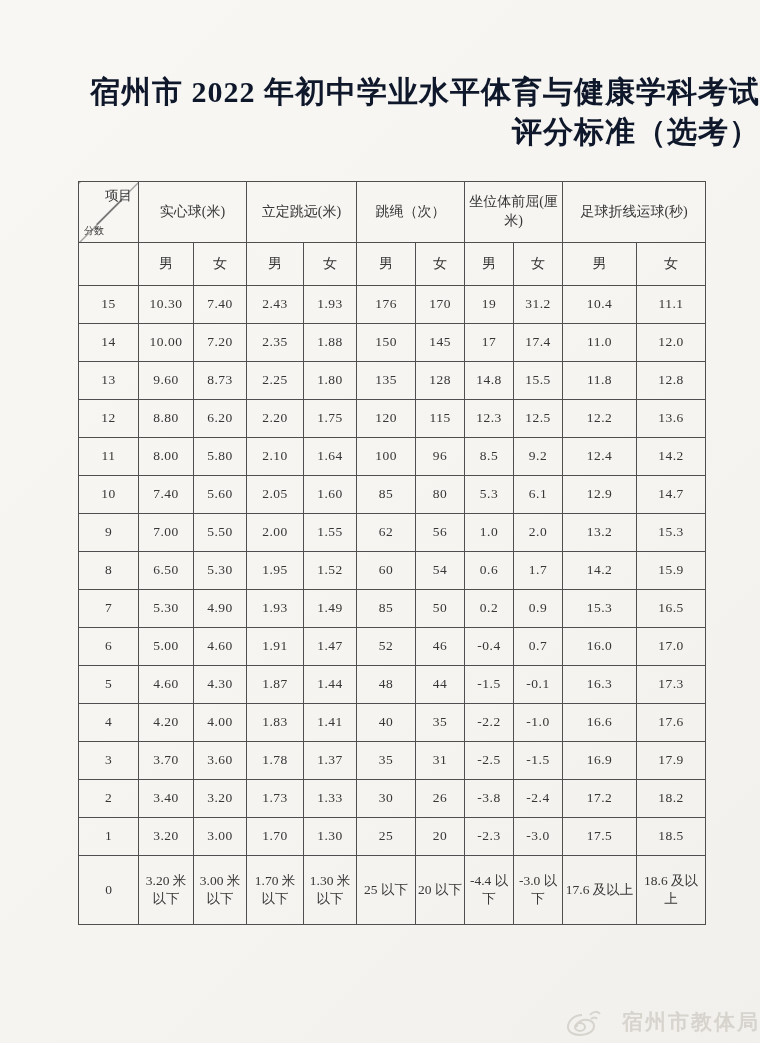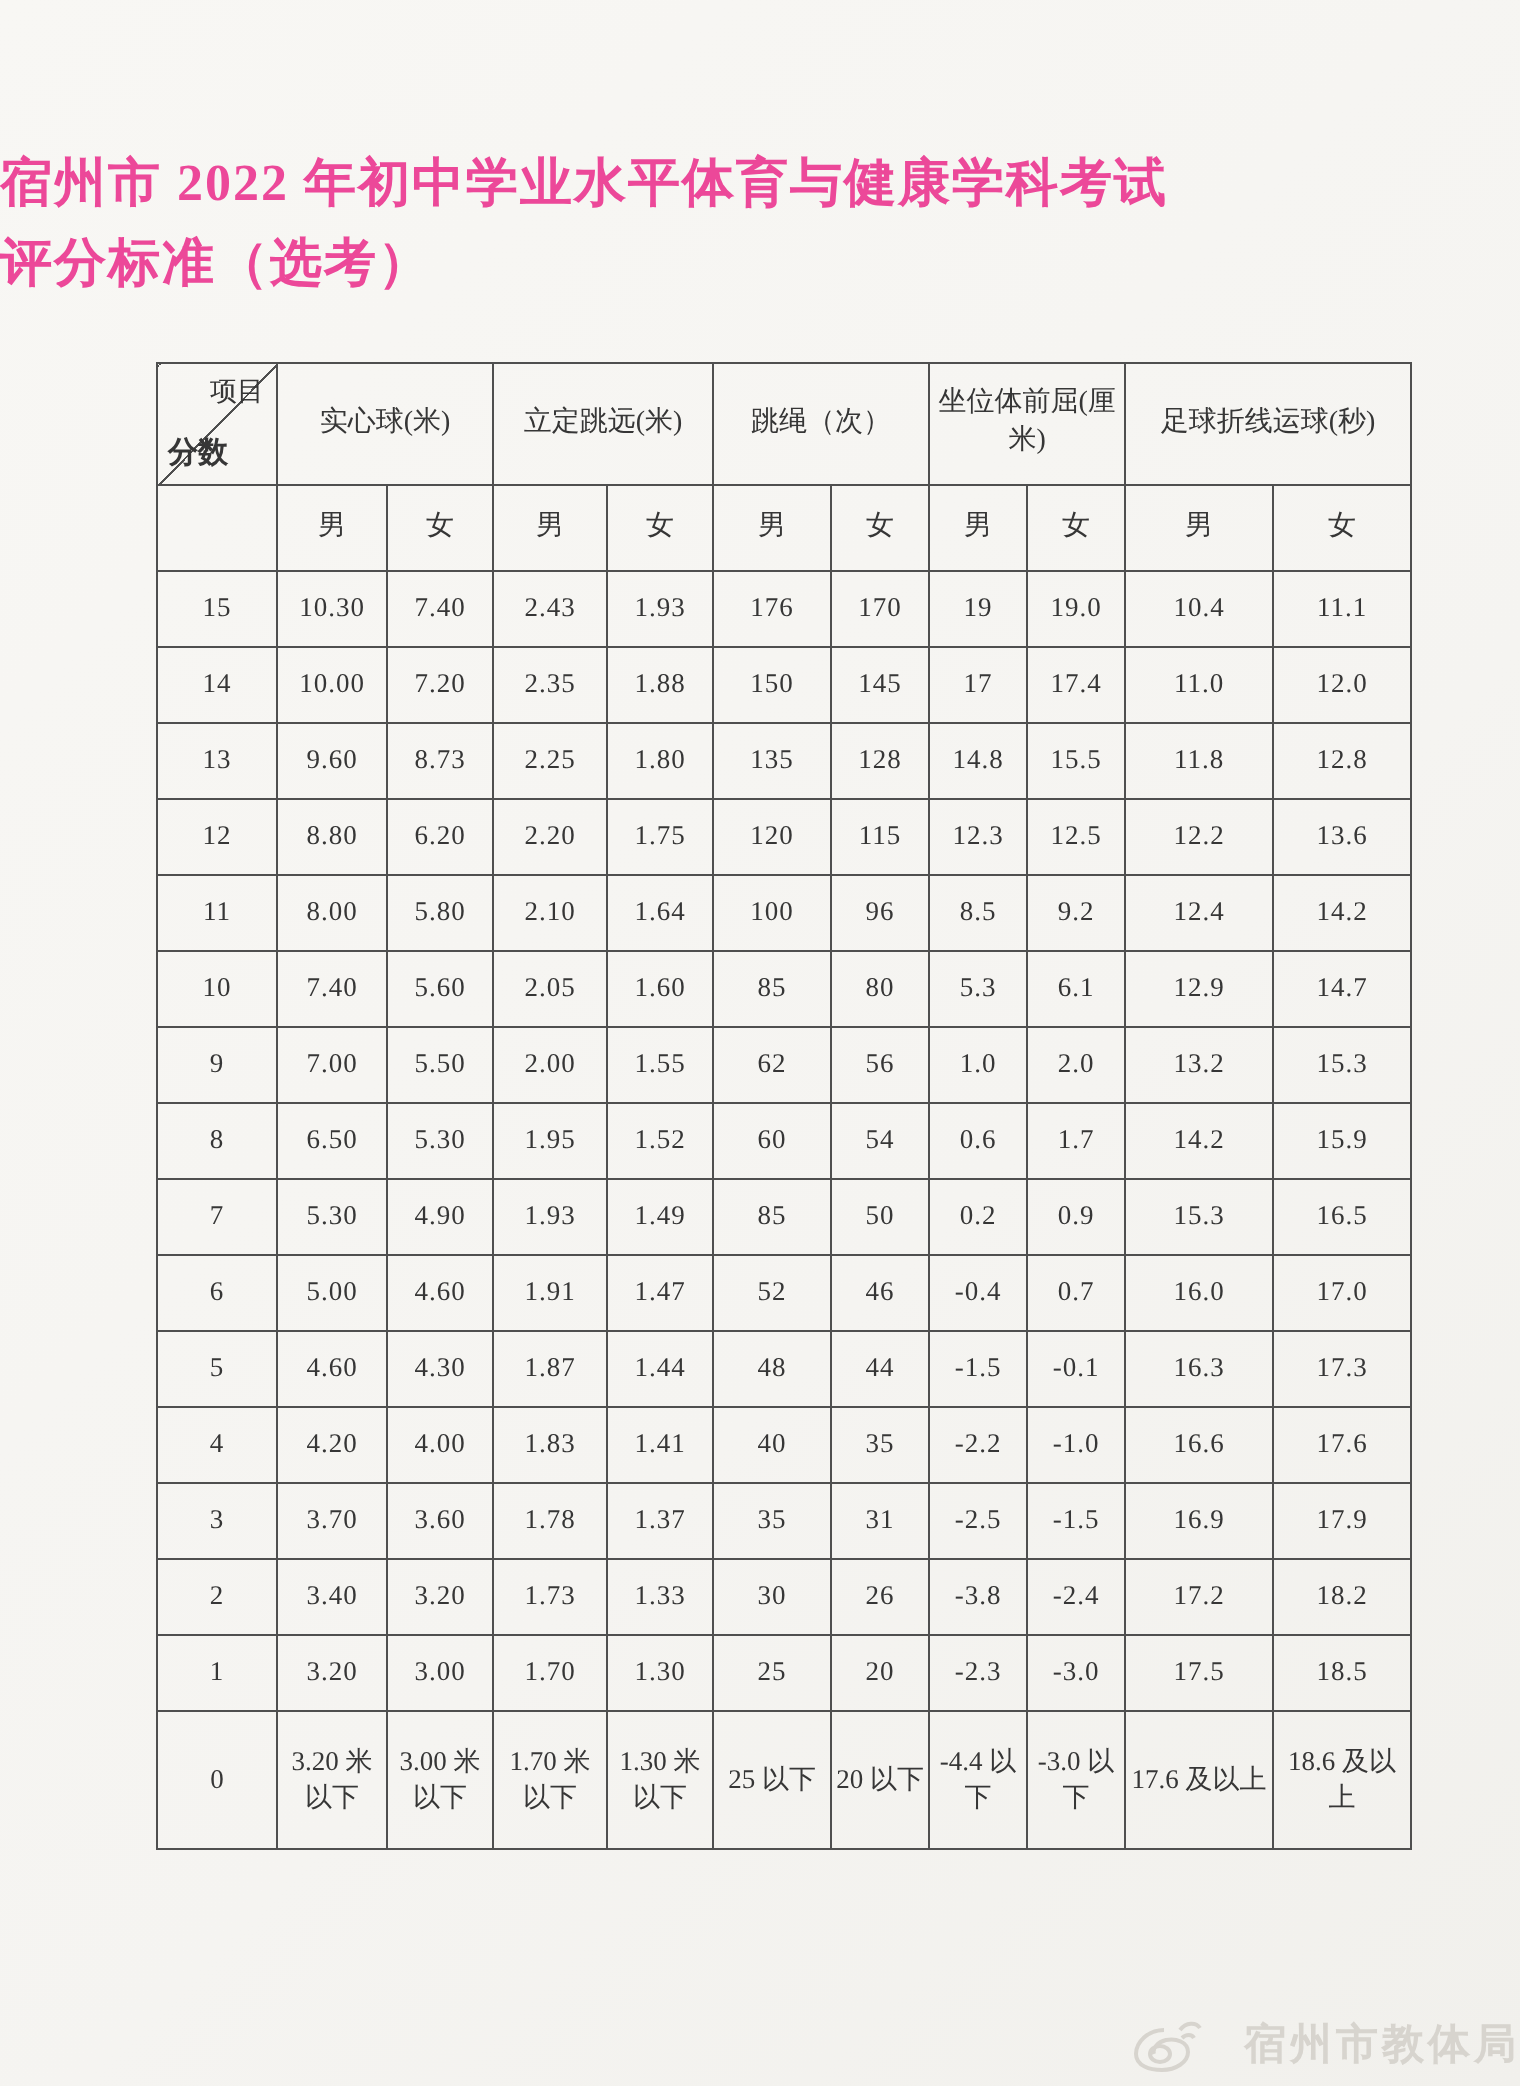--- a/index.html
+++ b/index.html
@@ -7,25 +7,25 @@
     width: 760px; height: 1043px;
     position: relative;
     background: linear-gradient(135deg, #f8f7f4 0%, #f5f4f1 60%, #f1f0ec 100%);
     font-family: "Liberation Serif", "DejaVu Serif", serif;
     color: #333;
     overflow: hidden;
   }
   .page-title {
     position: absolute;
     top: 72px; left: 0; right: 0;
-    text-align: left;
+    text-align: right;
     font-weight: 700;
-    font-size: 26px;
+    font-size: 30px;
     line-height: 40px;
-    color: #ec4899;
+    color: #0f172a;
     letter-spacing: 1px;
   }
   .score-table-wrap {
     position: absolute;
     left: 78px; top: 181px;
   }
   table.score-table {
     border-collapse: collapse;
     table-layout: fixed;
     width: 627px;
@@ -51,21 +51,21 @@
   th.corner-cell {
     position: relative;
     padding: 0;
     background:
       linear-gradient(to bottom right,
         transparent 0%, transparent 49.4%,
         #4f4f4f 49.4%, #4f4f4f 50.6%,
         transparent 50.6%, transparent 100%);
   }
   .corner-top { position: absolute; top: 5px; right: 6px; font-size: 13.5px; }
-  .corner-bottom { position: absolute; bottom: 5px; left: 5px; font-size: 15px; font-weight: bold; }
+  .corner-bottom { position: absolute; bottom: 5px; left: 5px; font-size: 10px; }
   .watermark {
     position: absolute;
     right: 0; bottom: 6px;
     display: flex;
     align-items: center;
     gap: 20px;
     color: #d7d4ce;
     font-size: 21px;
     font-weight: 700;
     letter-spacing: 2px;
@@ -125,21 +125,21 @@
     <tbody>
         <tr class="data-row">
           <td>15</td>
           <td>10.30</td>
           <td>7.40</td>
           <td>2.43</td>
           <td>1.93</td>
           <td>176</td>
           <td>170</td>
           <td>19</td>
-          <td>19.0</td>
+          <td>31.2</td>
           <td>10.4</td>
           <td>11.1</td>
         </tr>
         <tr class="data-row">
           <td>14</td>
           <td>10.00</td>
           <td>7.20</td>
           <td>2.35</td>
           <td>1.88</td>
           <td>150</td>

